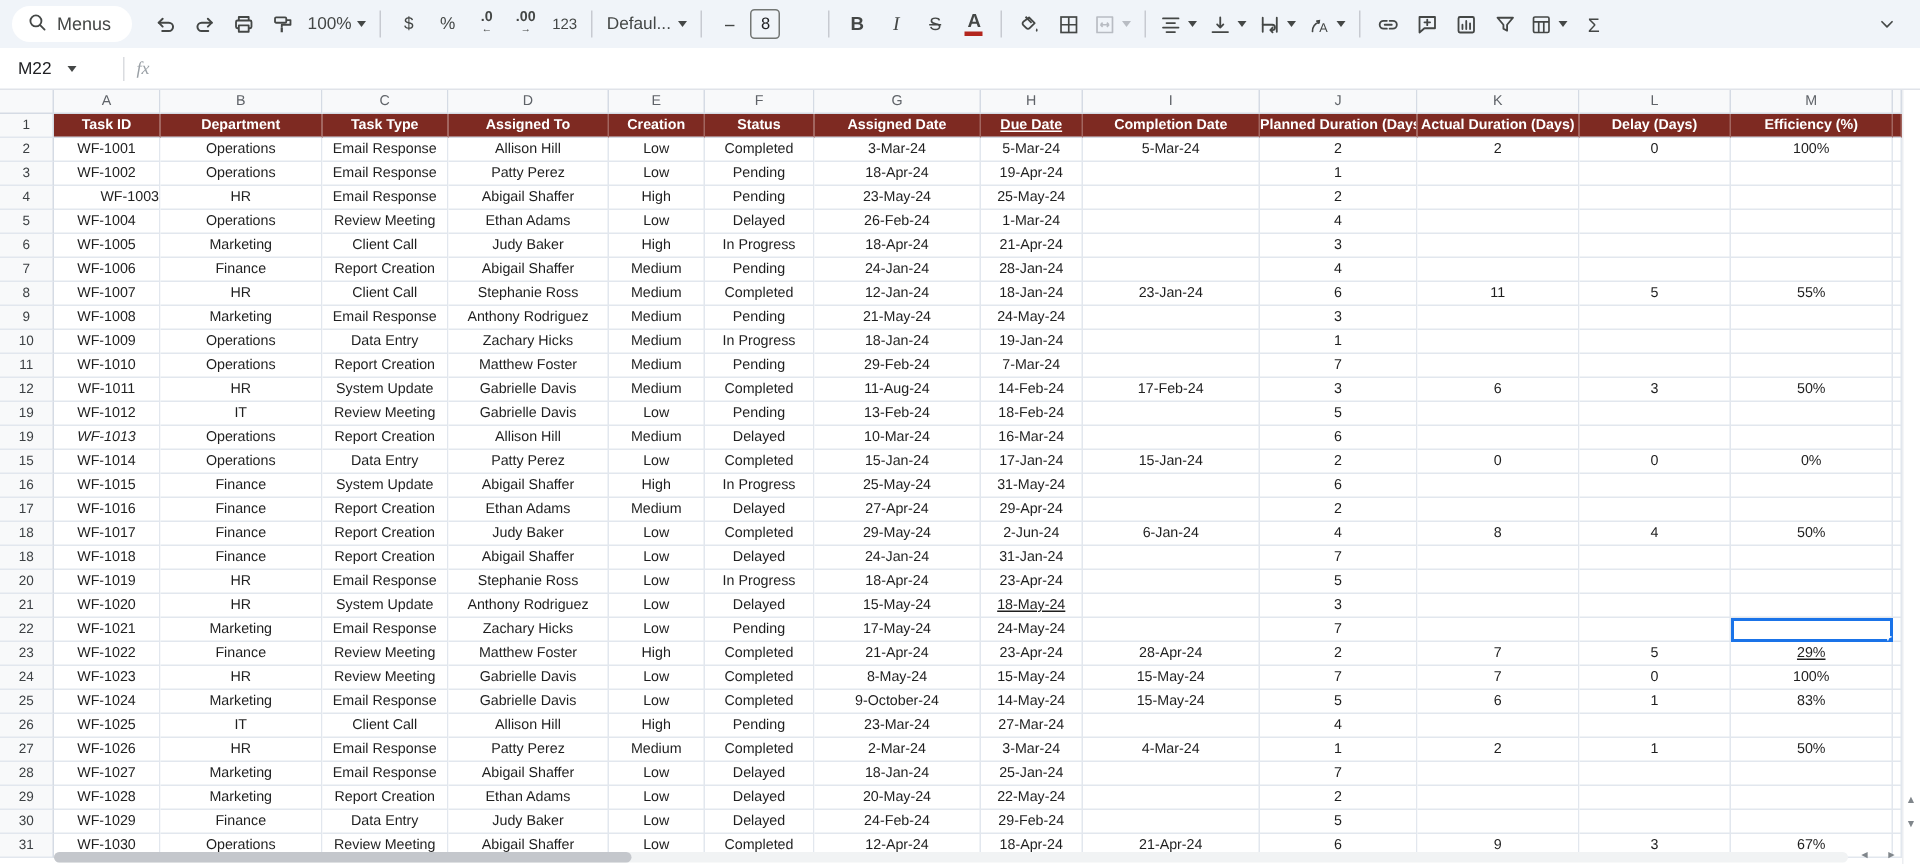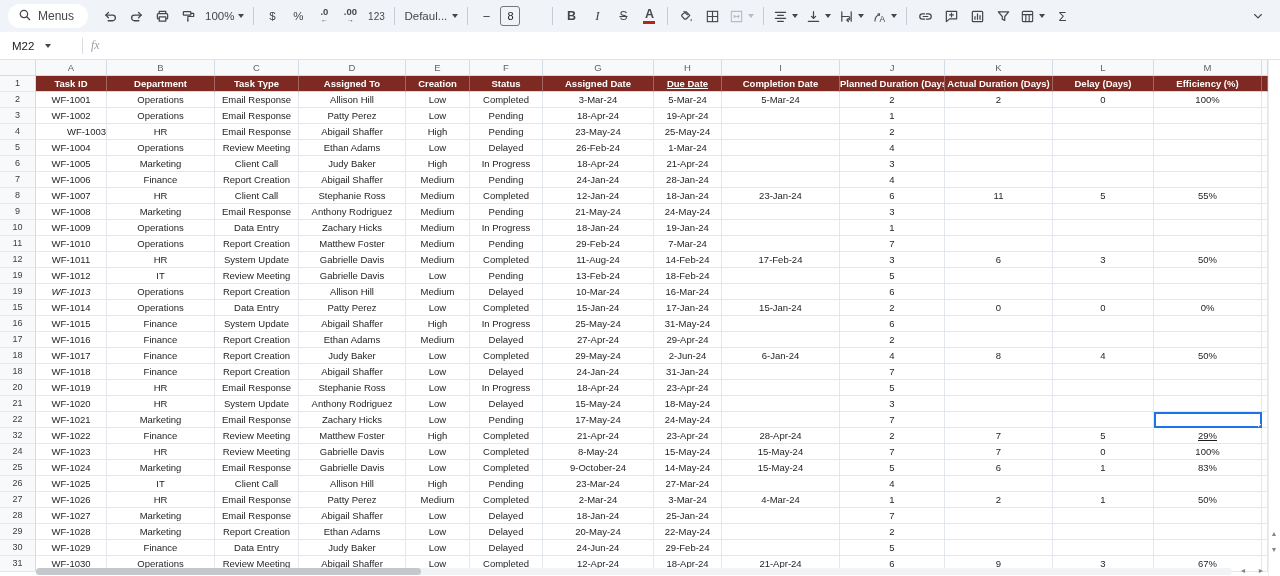--- a/index.html
+++ b/index.html
@@ -646,21 +646,21 @@
         </div>
         <div class="grid-row">
           <div class="rownum">21</div>
           <div class="cell" style="width: 71px;">WF-1020</div>
           <div class="cell" style="width: 108px;">HR</div>
           <div class="cell" style="width: 84px;">System Update</div>
           <div class="cell" style="width: 107px;">Anthony Rodriguez</div>
           <div class="cell" style="width: 64px;">Low</div>
           <div class="cell" style="width: 73px;">Delayed</div>
           <div class="cell" style="width: 111px;">15-May-24</div>
-          <div class="cell" style="width: 68px;">18-May-24</div>
+          <div class="cell" style="width: 68px; text-decoration: underline;">18-May-24</div>
           <div class="cell" style="width: 118px;"></div>
           <div class="cell" style="width: 105px;">3</div>
           <div class="cell" style="width: 108px;"></div>
           <div class="cell" style="width: 101px;"></div>
           <div class="cell" style="width: 108px;"></div>
           <div class="cell sliver"></div>
         </div>
         <div class="grid-row">
           <div class="rownum">22</div>
           <div class="cell" style="width: 71px;">WF-1021</div>
@@ -674,21 +674,21 @@
           <div class="cell" style="width: 118px;"></div>
           <div class="cell" style="width: 105px;">7</div>
           <div class="cell" style="width: 108px;"></div>
           <div class="cell" style="width: 101px;"></div>
           <div class="cell selected" style="width: 108px;">
             <div class="fill-handle"></div>
           </div>
           <div class="cell sliver"></div>
         </div>
         <div class="grid-row">
-          <div class="rownum">32</div>
+          <div class="rownum">23</div>
           <div class="cell" style="width: 71px;">WF-1022</div>
           <div class="cell" style="width: 108px;">Finance</div>
           <div class="cell" style="width: 84px;">Review Meeting</div>
           <div class="cell" style="width: 107px;">Matthew Foster</div>
           <div class="cell" style="width: 64px;">High</div>
           <div class="cell" style="width: 73px;">Completed</div>
           <div class="cell" style="width: 111px;">21-Apr-24</div>
           <div class="cell" style="width: 68px;">23-Apr-24</div>
           <div class="cell" style="width: 118px;">28-Apr-24</div>
           <div class="cell" style="width: 105px;">2</div>
@@ -800,21 +800,21 @@
           <div class="cell sliver"></div>
         </div>
         <div class="grid-row">
           <div class="rownum">30</div>
           <div class="cell" style="width: 71px;">WF-1029</div>
           <div class="cell" style="width: 108px;">Finance</div>
           <div class="cell" style="width: 84px;">Data Entry</div>
           <div class="cell" style="width: 107px;">Judy Baker</div>
           <div class="cell" style="width: 64px;">Low</div>
           <div class="cell" style="width: 73px;">Delayed</div>
-          <div class="cell" style="width: 111px;">24-Jun-24</div>
+          <div class="cell" style="width: 111px;">24-Feb-24</div>
           <div class="cell" style="width: 68px;">29-Feb-24</div>
           <div class="cell" style="width: 118px;"></div>
           <div class="cell" style="width: 105px;">5</div>
           <div class="cell" style="width: 108px;"></div>
           <div class="cell" style="width: 101px;"></div>
           <div class="cell" style="width: 108px;"></div>
           <div class="cell sliver"></div>
         </div>
         <div class="grid-row">
           <div class="rownum">31</div>

